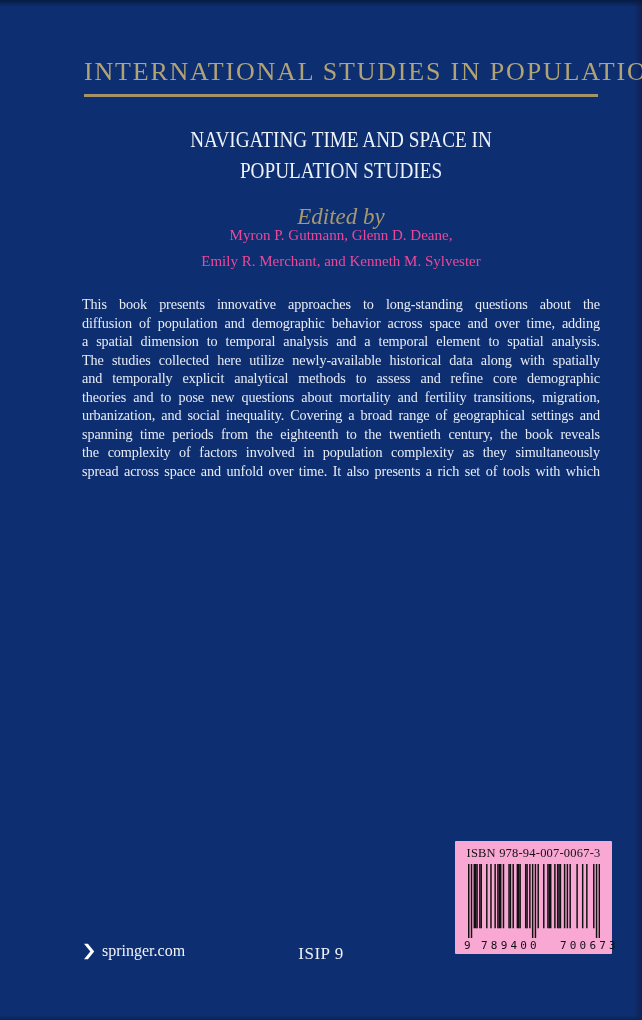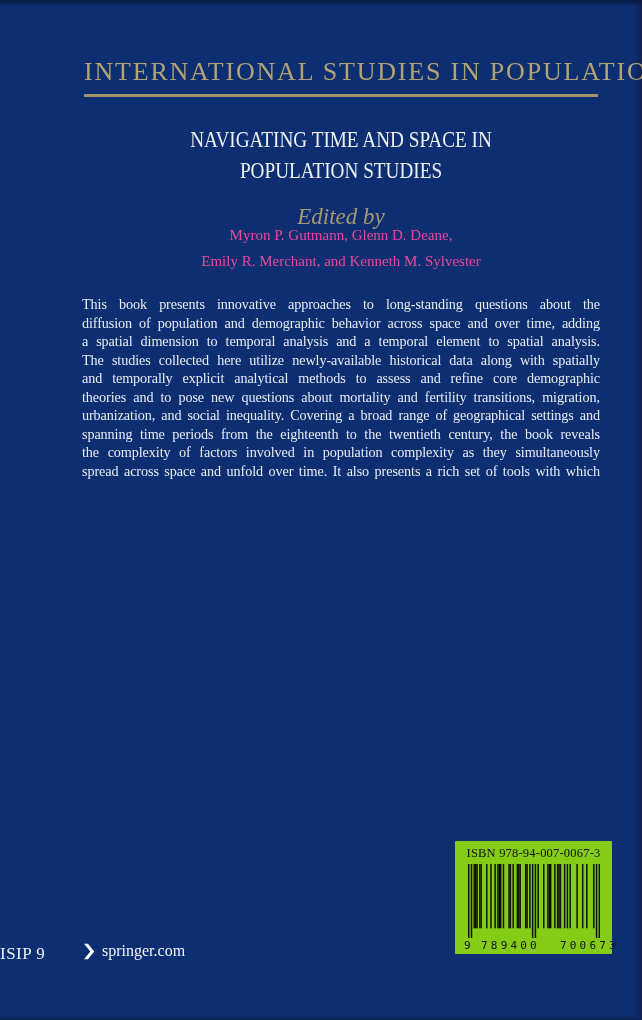--- a/index.html
+++ b/index.html
@@ -33,34 +33,34 @@
   .editors.l1{top:227px;}
   .editors.l2{top:253px;}
 
   .description{position:absolute;top:296px;left:-2px;width:518px;overflow:hidden;
     color:#e8ecf4;font-size:14.2px;letter-spacing:-.1px;}
   .desc-row{display:flex;justify-content:space-between;height:18.5px;white-space:nowrap;}
   .desc-row span{flex:none;}
   .desc-last{height:18.5px;white-space:nowrap;}
 
   .barcode-box{position:absolute;left:455px;top:841px;width:157px;height:113px;
-    background:#84cc16;border-radius:1px;}
+    background:#f9a8d4;border-radius:1px;}
   .isbn-label{margin-top:5px;text-align:center;font-size:12.5px;color:#111;
     letter-spacing:.2px;white-space:nowrap;}
   #barcode-svg{display:block;margin:3px auto 0 auto;width:132px;height:74px;}
   .barcode-digits{position:absolute;left:9px;bottom:2px;display:flex;align-items:baseline;
     font-family:"DejaVu Sans Mono","Liberation Mono",monospace;font-size:11px;color:#111;}
   .bd-first{width:9px;}
   .bd-g1{margin-left:8px;letter-spacing:3.2px;}
   .bd-g2{margin-left:20px;letter-spacing:3.2px;}
 
   .springer{position:absolute;left:84px;top:942px;display:flex;align-items:center;
     color:#f2f4f8;font-size:16px;}
   .springer .chevron{width:11px;height:17px;margin-right:7px;}
-  .isip{position:absolute;left:0;top:944px;width:642px;text-align:left;
+  .isip{position:absolute;left:0;top:944px;width:642px;text-align:center;
     color:#eef1f6;font-size:17px;letter-spacing:.5px;}
 </style>
 </head>
 <body>
 
 <div class="cover">
   <div class="edge-top"></div>
   <div class="edge-right"></div>
   <div class="edge-bottom"></div>
 

